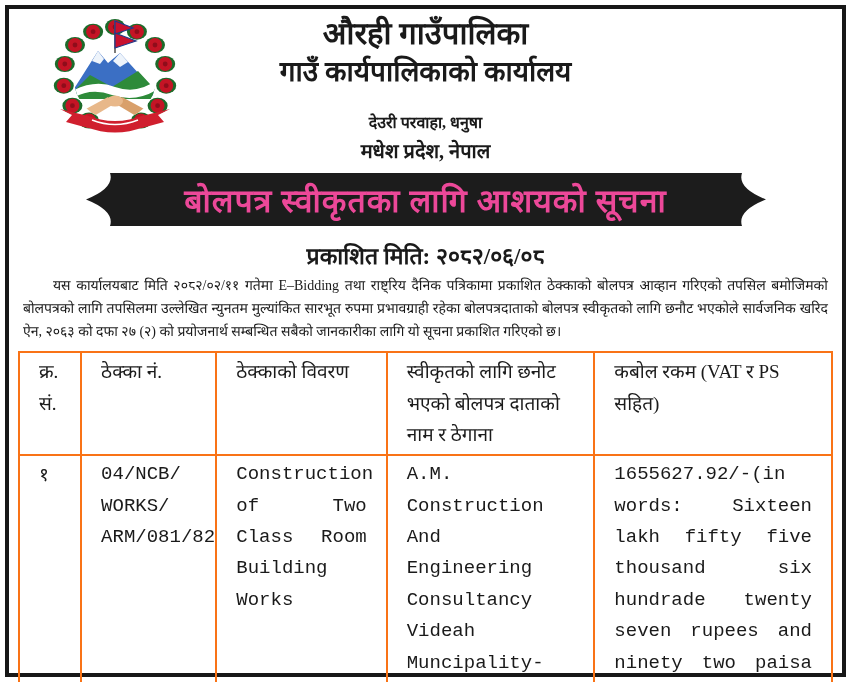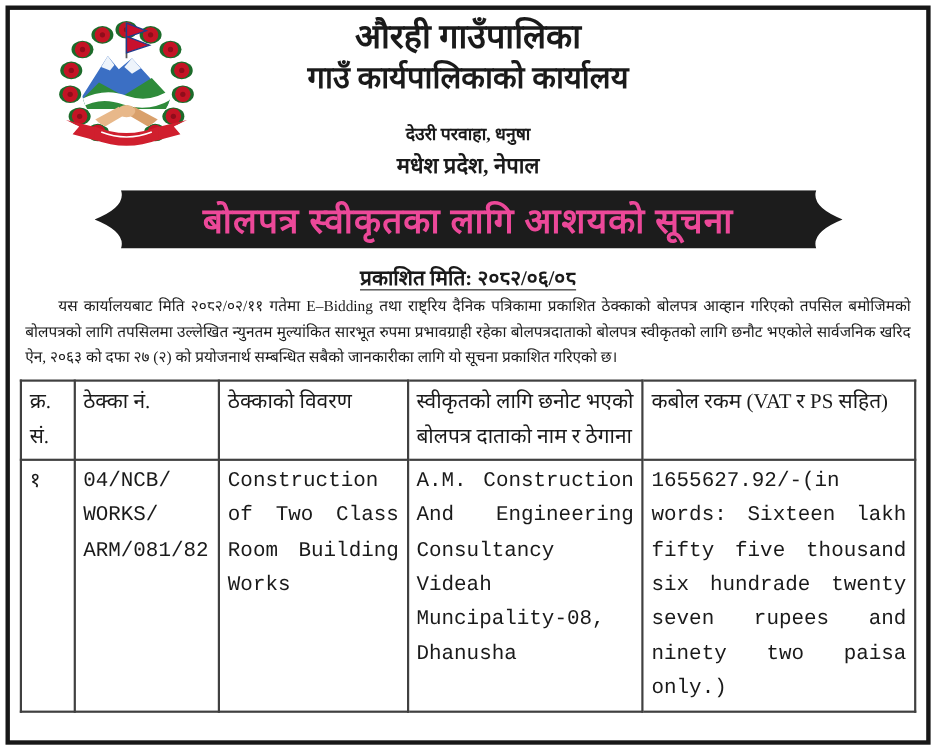--- a/index.html
+++ b/index.html
@@ -20,22 +20,22 @@
 
   
   .banner{position:relative;width:680px;height:53px;margin:10px auto 0;}
   .banner svg{position:absolute;left:0;top:0;width:100%;height:100%;}
   .banner .banner-text{
     position:absolute;inset:0;display:flex;align-items:center;justify-content:center;
     color:#ec4899;font-size:32px;font-weight:bold;letter-spacing:1px;
   }
 
   .published{
-    text-align:center;font-size:19px;font-weight:bold;margin-top:13px;
-    text-decoration:underline;text-underline-offset:4px;
+    text-align:center;font-size:23px;font-weight:bold;margin-top:13px;
+    text-underline-offset:4px;
   }
 
   
   .para-wrap{position:relative;margin:4px 6px 0;}
   .watermark{
     position:absolute;left:210px;top:40px;font-size:62px;font-weight:bold;
     letter-spacing:6px;white-space:nowrap;z-index:0;user-select:none;
   }
   .wm-blue{color:rgba(125,176,205,0.42);}
   .wm-orange{color:rgba(238,140,100,0.33);}
@@ -47,21 +47,21 @@
     position:relative;z-index:1;font-size:14px;line-height:1.63;text-align:justify;
     text-indent:30px;margin:2px 0 8px;
   }
 
   
   table.notice{
     width:calc(100% - 2px);margin:2px auto 0;border-collapse:collapse;
     table-layout:fixed;position:relative;z-index:1;
   }
   table.notice td{
-    border:2px solid #404040;vertical-align:top;padding:3px 7px 4px;
+    border:2px solid #f97316;vertical-align:top;padding:3px 19px 4px;
     font-size:19px;line-height:1.65;
   }
   tr.hdr td{height:60px;}
   tr.data td{height:156px;}
   .c-sn{width:4.6%;}
   .c-no{width:15.8%;}
   .c-desc{width:21.2%;}
   .c-bidder{width:26.9%;}
   .c-amt{width:31.5%;}
   .prelines{white-space:pre-line;}

